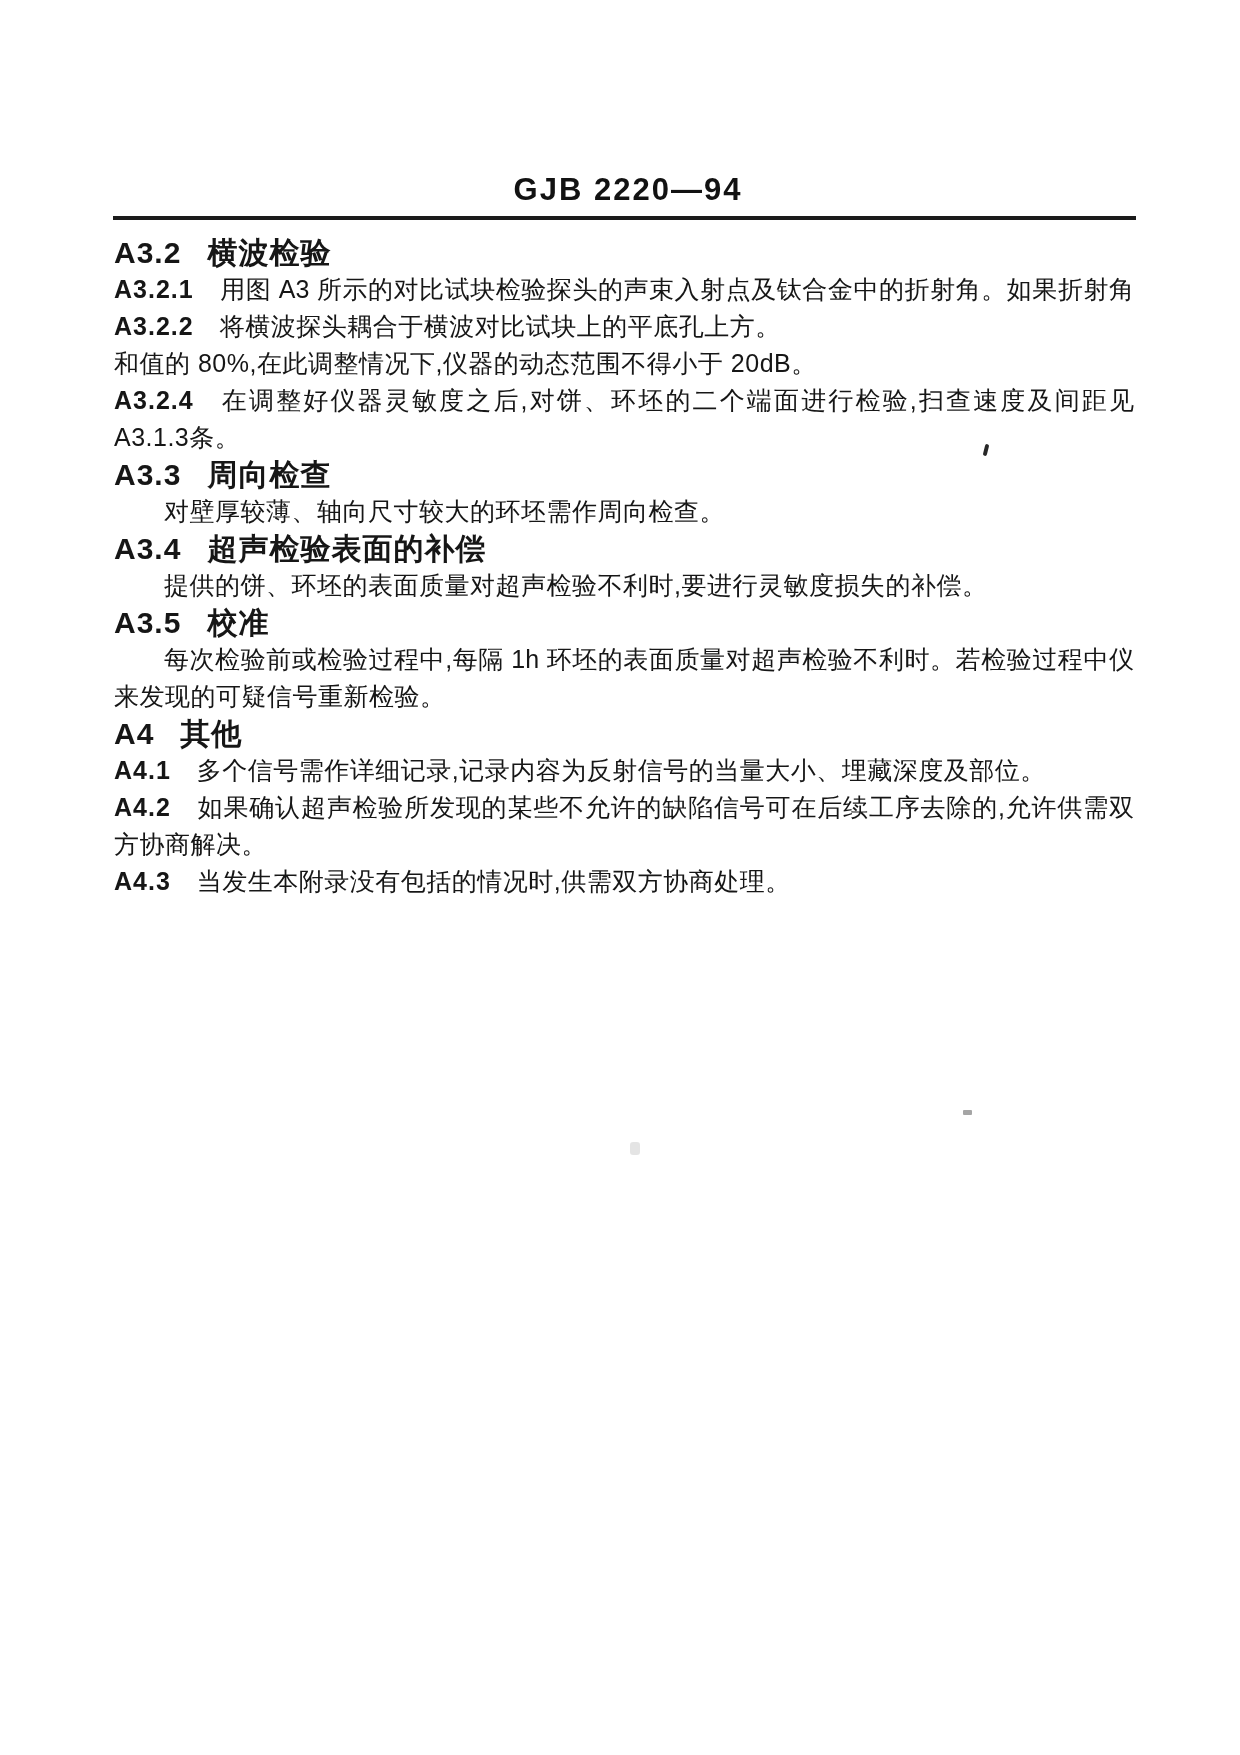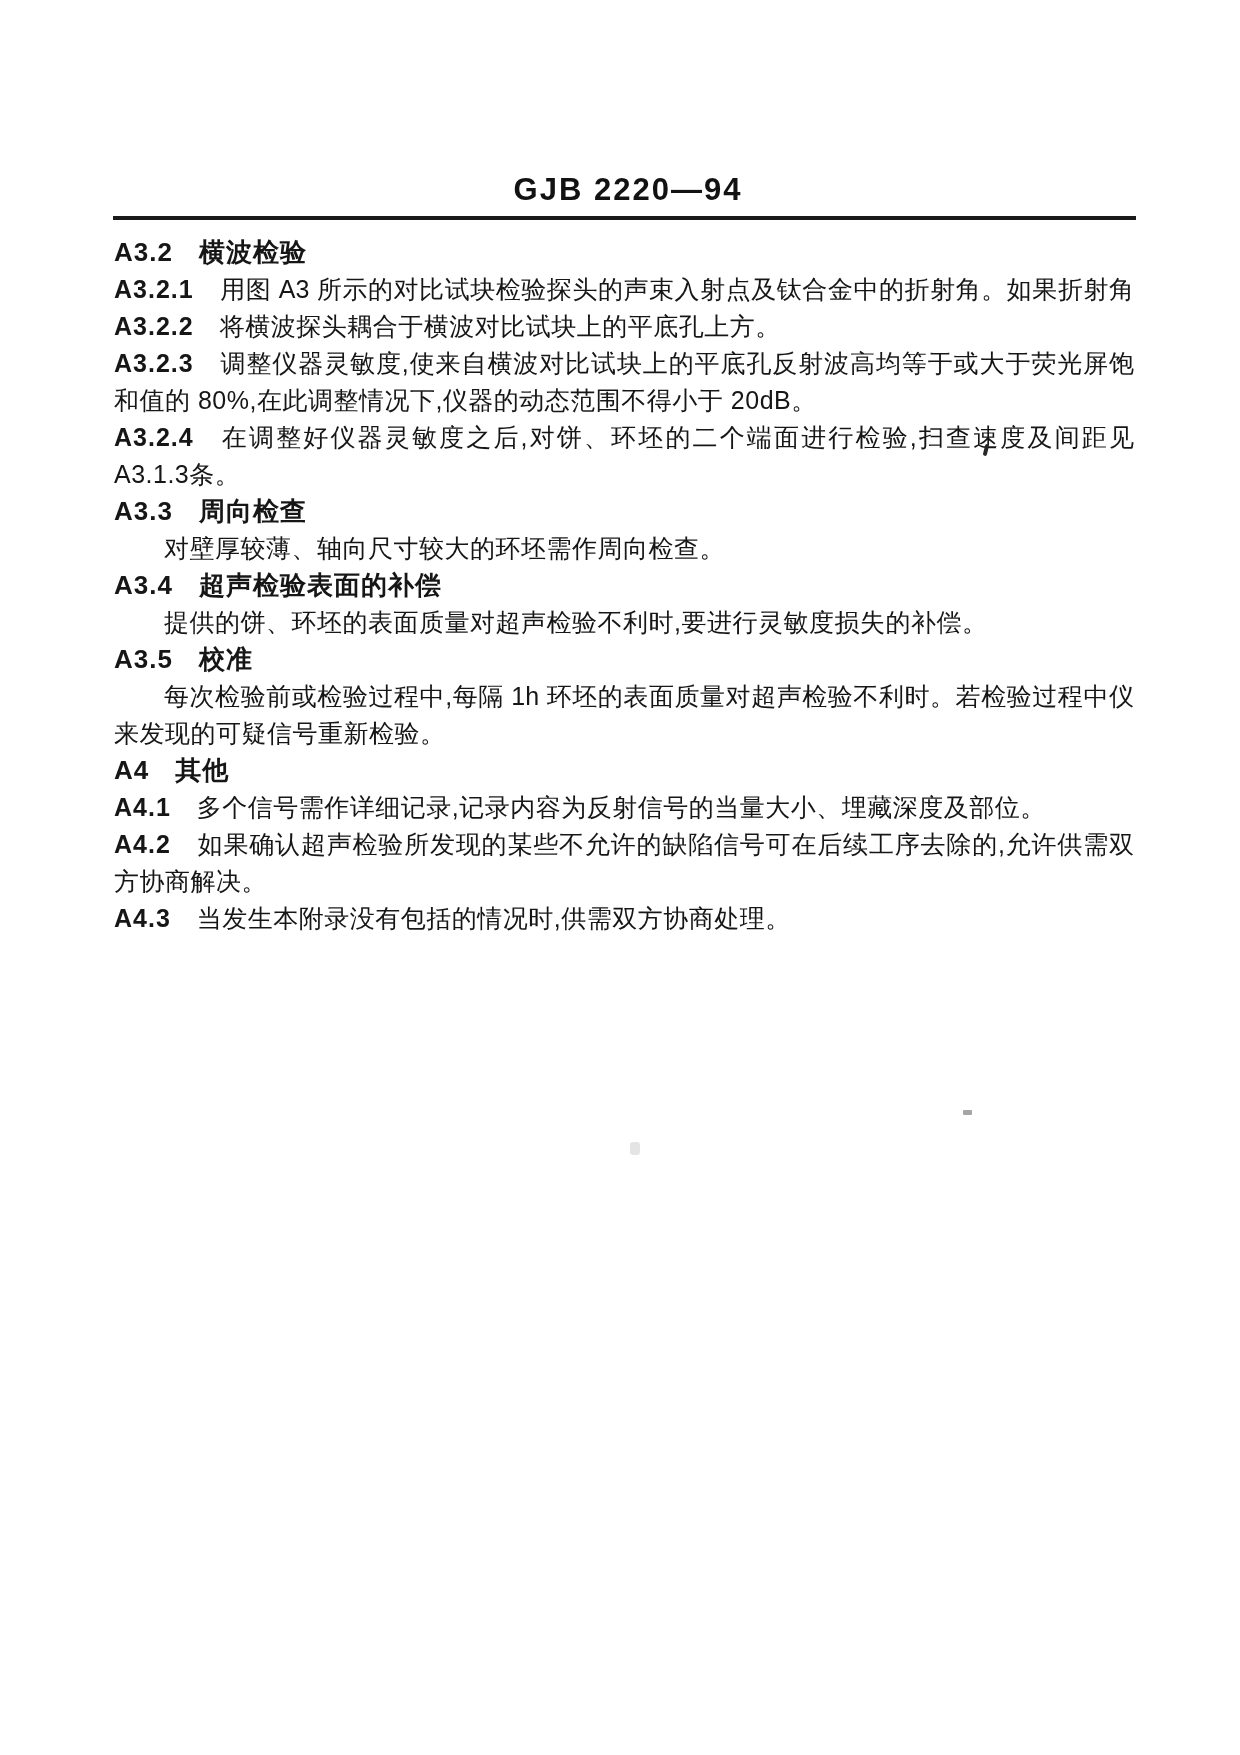--- a/index.html
+++ b/index.html
@@ -40,21 +40,21 @@
     white-space:nowrap;
     color:#161616;
   }
   .line.justify {
     white-space:normal;
     text-align:justify;
     text-align-last:justify;
     text-justify:distribute;
     letter-spacing:0;
   }
-  .line.heading { font-weight:bold; font-size:26px; letter-spacing:1px; }
+  .line.heading { font-weight:bold; font-size:30px; letter-spacing:1px; }
   .line.indent { text-indent:50px; }
   .prefix {
     font-weight:bold;
     margin-right:26px;
     letter-spacing:1px;
   }
   .page-number {
     position:absolute;
     top:1583px; left:986px;
     font-size:24px;
@@ -90,21 +90,20 @@
 </head>
 <body>
 
 <div class="page">
   <div class="doc-header">GJB 2220—94</div>
   <div class="header-rule"></div>
   <div class="doc-body" id="doc-body">
       <div class="line heading"><span class="prefix">A3.2</span><span>横波检验</span></div>
       <div class="line justify"><span class="prefix">A3.2.1</span><span>用图 A3 所示的对比试块检验探头的声束入射点及钛合金中的折射角。如果折射角</span></div>
       <div class="line"><span class="prefix">A3.2.2</span><span>将横波探头耦合于横波对比试块上的平底孔上方。</span></div>
-      <div class="line justify"><span class="prefix">A3.2.3</span><span>调整仪器灵敏度,使来自横波对比试块上的平底孔反射波高均等于或大于荧光屏饱</span></div>
       <div class="line"><span>和值的 80%,在此调整情况下,仪器的动态范围不得小于 20dB。</span></div>
       <div class="line justify"><span class="prefix">A3.2.4</span><span>在调整好仪器灵敏度之后,对饼、环坯的二个端面进行检验,扫查速度及间距见</span></div>
       <div class="line"><span>A3.1.3条。</span></div>
       <div class="line heading"><span class="prefix">A3.3</span><span>周向检查</span></div>
       <div class="line indent"><span>对壁厚较薄、轴向尺寸较大的环坯需作周向检查。</span></div>
       <div class="line heading"><span class="prefix">A3.4</span><span>超声检验表面的补偿</span></div>
       <div class="line indent"><span>提供的饼、环坯的表面质量对超声检验不利时,要进行灵敏度损失的补偿。</span></div>
       <div class="line heading"><span class="prefix">A3.5</span><span>校准</span></div>
       <div class="line indent justify"><span>每次检验前或检验过程中,每隔 1h 环坯的表面质量对超声检验不利时。若检验过程中仪</span></div>
       <div class="line"><span>来发现的可疑信号重新检验。</span></div>

